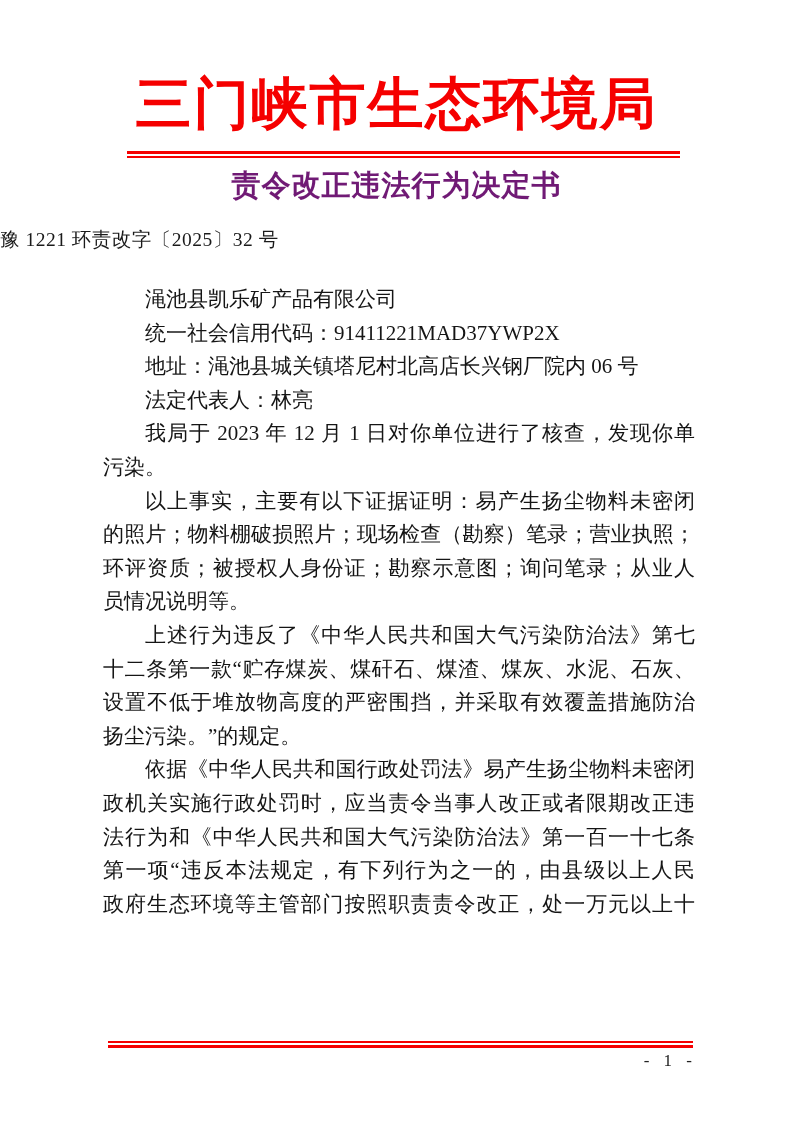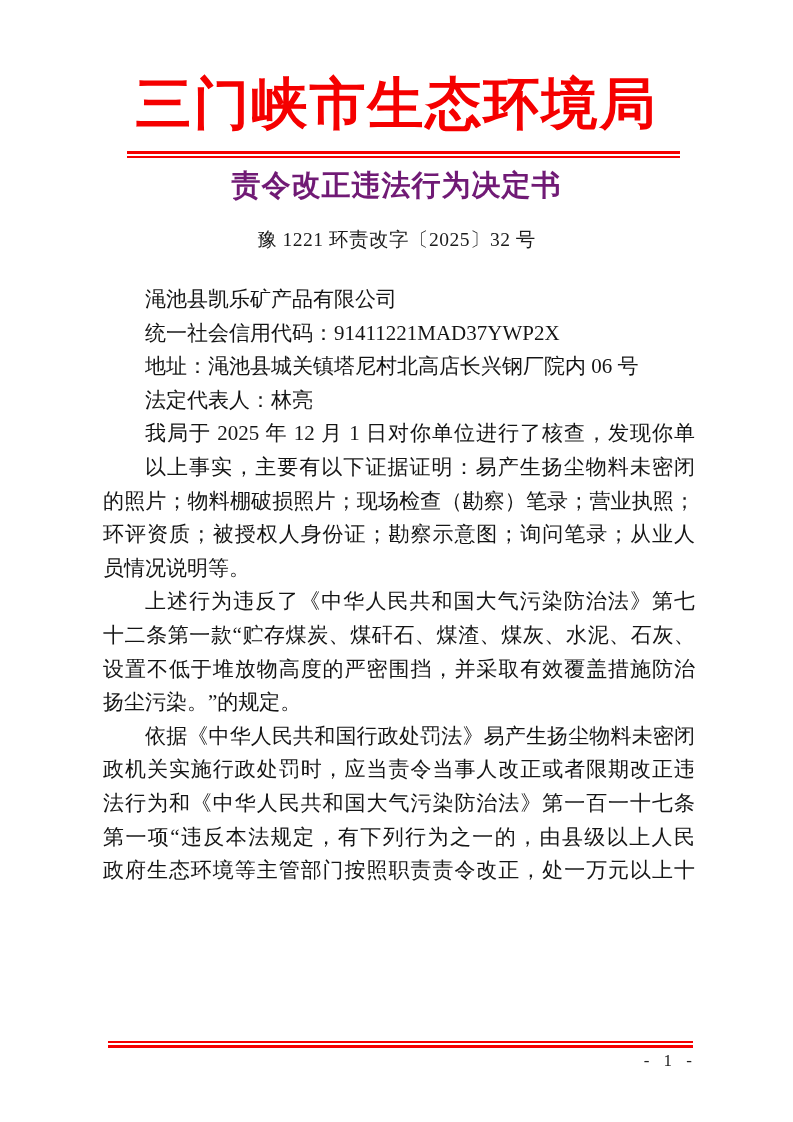--- a/index.html
+++ b/index.html
@@ -52,21 +52,21 @@
     font-weight: bold;
     letter-spacing: 1px;
     color: #701a75;
     white-space: nowrap;
   }
   .doc-number {
     position: absolute;
     top: 226px;
     left: 0;
     right: 0;
-    text-align: center;
+    text-align: left;
     font-size: 19.5px;
     line-height: 1.4;
     letter-spacing: 0.5px;
     color: #1a1a1a;
     white-space: nowrap;
   }
   
   .body-text {
     position: absolute;
     top: 283px;
@@ -114,21 +114,22 @@
 
   <div class="doc-title">责令改正违法行为决定书</div>
 
   <div class="doc-number">豫 1221 环责改字〔2025〕32 号</div>
 
   <div class="body-text">
     <div class="bl ind end">渑池县凯乐矿产品有限公司</div>
     <div class="bl ind end">统一社会信用代码：91411221MAD37YWP2X</div>
     <div class="bl ind end">地址：渑池县城关镇塔尼村北高店长兴钢厂院内 06 号</div>
     <div class="bl ind end">法定代表人：林亮</div>
-    <div class="bl ind">我局于 2025 年 12 月 1 日对你单位进行了核查，发现你单</div>
+    <div class="bl ind">我局于 2023 年 12 月 1 日对你单位进行了核查，发现你单</div>
+    <div class="bl end">污染。</div>
     <div class="bl ind">以上事实，主要有以下证据证明：易产生扬尘物料未密闭</div>
     <div class="bl">的照片；物料棚破损照片；现场检查（勘察）笔录；营业执照；</div>
     <div class="bl">环评资质；被授权人身份证；勘察示意图；询问笔录；从业人</div>
     <div class="bl end">员情况说明等。</div>
     <div class="bl ind">上述行为违反了《中华人民共和国大气污染防治法》第七</div>
     <div class="bl">十二条第一款“贮存煤炭、煤矸石、煤渣、煤灰、水泥、石灰、</div>
     <div class="bl">设置不低于堆放物高度的严密围挡，并采取有效覆盖措施防治</div>
     <div class="bl end">扬尘污染。”的规定。</div>
     <div class="bl ind">依据《中华人民共和国行政处罚法》易产生扬尘物料未密闭</div>
     <div class="bl">政机关实施行政处罚时，应当责令当事人改正或者限期改正违</div>

